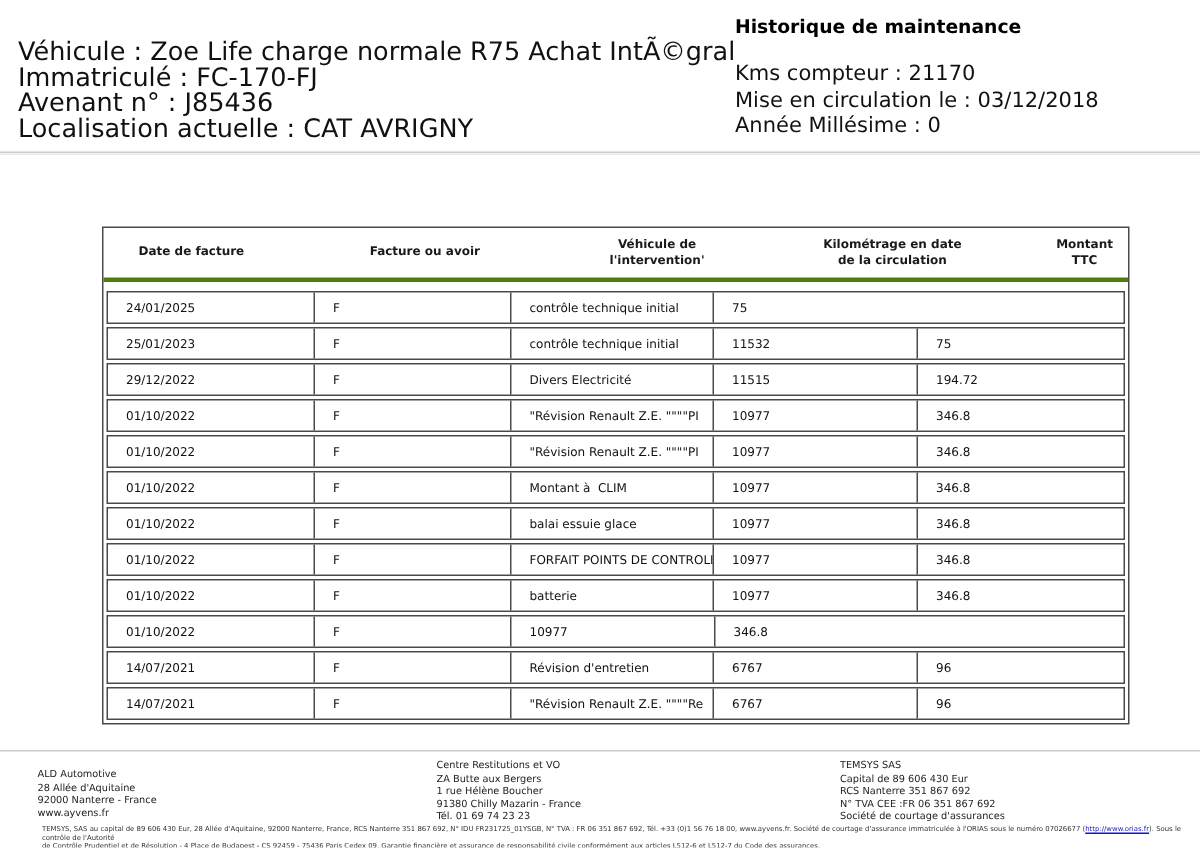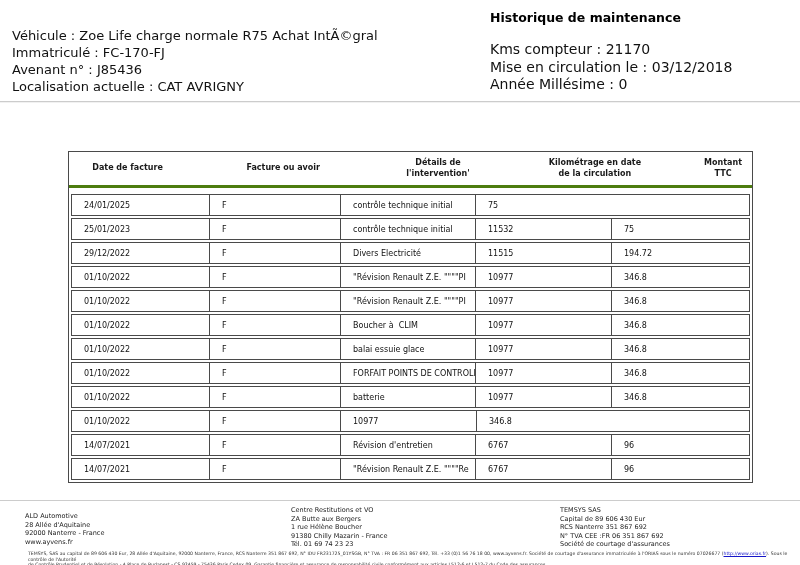--- a/index.html
+++ b/index.html
@@ -8,21 +8,21 @@
     background:#ffffff;
     font-family:"DejaVu Sans", sans-serif;
     color:#1a1a1a;
     position:relative;
     overflow:hidden;
   }
 
   
   .vehicle-info {
     position:absolute; left:12px; top:27px;
-    font-size:13px; line-height:17px; color:#111;
+    font-size:17px; line-height:17px; color:#111;
   }
   .summary { position:absolute; left:490px; top:10px; }
   .summary-title { font-weight:bold; font-size:12.5px; color:#000; margin-bottom:16px; }
   .summary-lines { font-size:14px; line-height:17.5px; color:#111; }
 
   .divider-top {
     position:absolute; left:0; top:101px; width:800px; height:1px;
     background:#cccccc; border-bottom:1px solid #f1f1f1;
   }
 
@@ -104,21 +104,21 @@
 
 <div class="watermark">
   <div class="wline1"></div>
   <div class="wline2"></div>
 </div>
 
 <div class="mtable">
   <div class="thead">
     <div class="th col1">Date de facture</div>
     <div class="th col2">Facture ou avoir</div>
-    <div class="th col3">Détails de l'intervention'</div>
+    <div class="th col3">Véhicule de l'intervention'</div>
     <div class="th col4">Kilométrage en date de la circulation</div>
     <div class="th col5">Montant TTC</div>
   </div>
   <div class="tbody">
       <div class="trow">
         <div class="td col1">24/01/2025</div>
         <div class="td col2">F</div>
         <div class="td col3">contrôle technique initial</div>
         <div class="td col5">75</div>
       </div>
@@ -146,21 +146,21 @@
       <div class="trow">
         <div class="td col1">01/10/2022</div>
         <div class="td col2">F</div>
         <div class="td col3">"Révision Renault Z.E. """"PI</div>
         <div class="td col4">10977</div>
         <div class="td col5">346.8</div>
       </div>
       <div class="trow">
         <div class="td col1">01/10/2022</div>
         <div class="td col2">F</div>
-        <div class="td col3">Boucher à  CLIM</div>
+        <div class="td col3">Montant à  CLIM</div>
         <div class="td col4">10977</div>
         <div class="td col5">346.8</div>
       </div>
       <div class="trow">
         <div class="td col1">01/10/2022</div>
         <div class="td col2">F</div>
         <div class="td col3">balai essuie glace</div>
         <div class="td col4">10977</div>
         <div class="td col5">346.8</div>
       </div>

